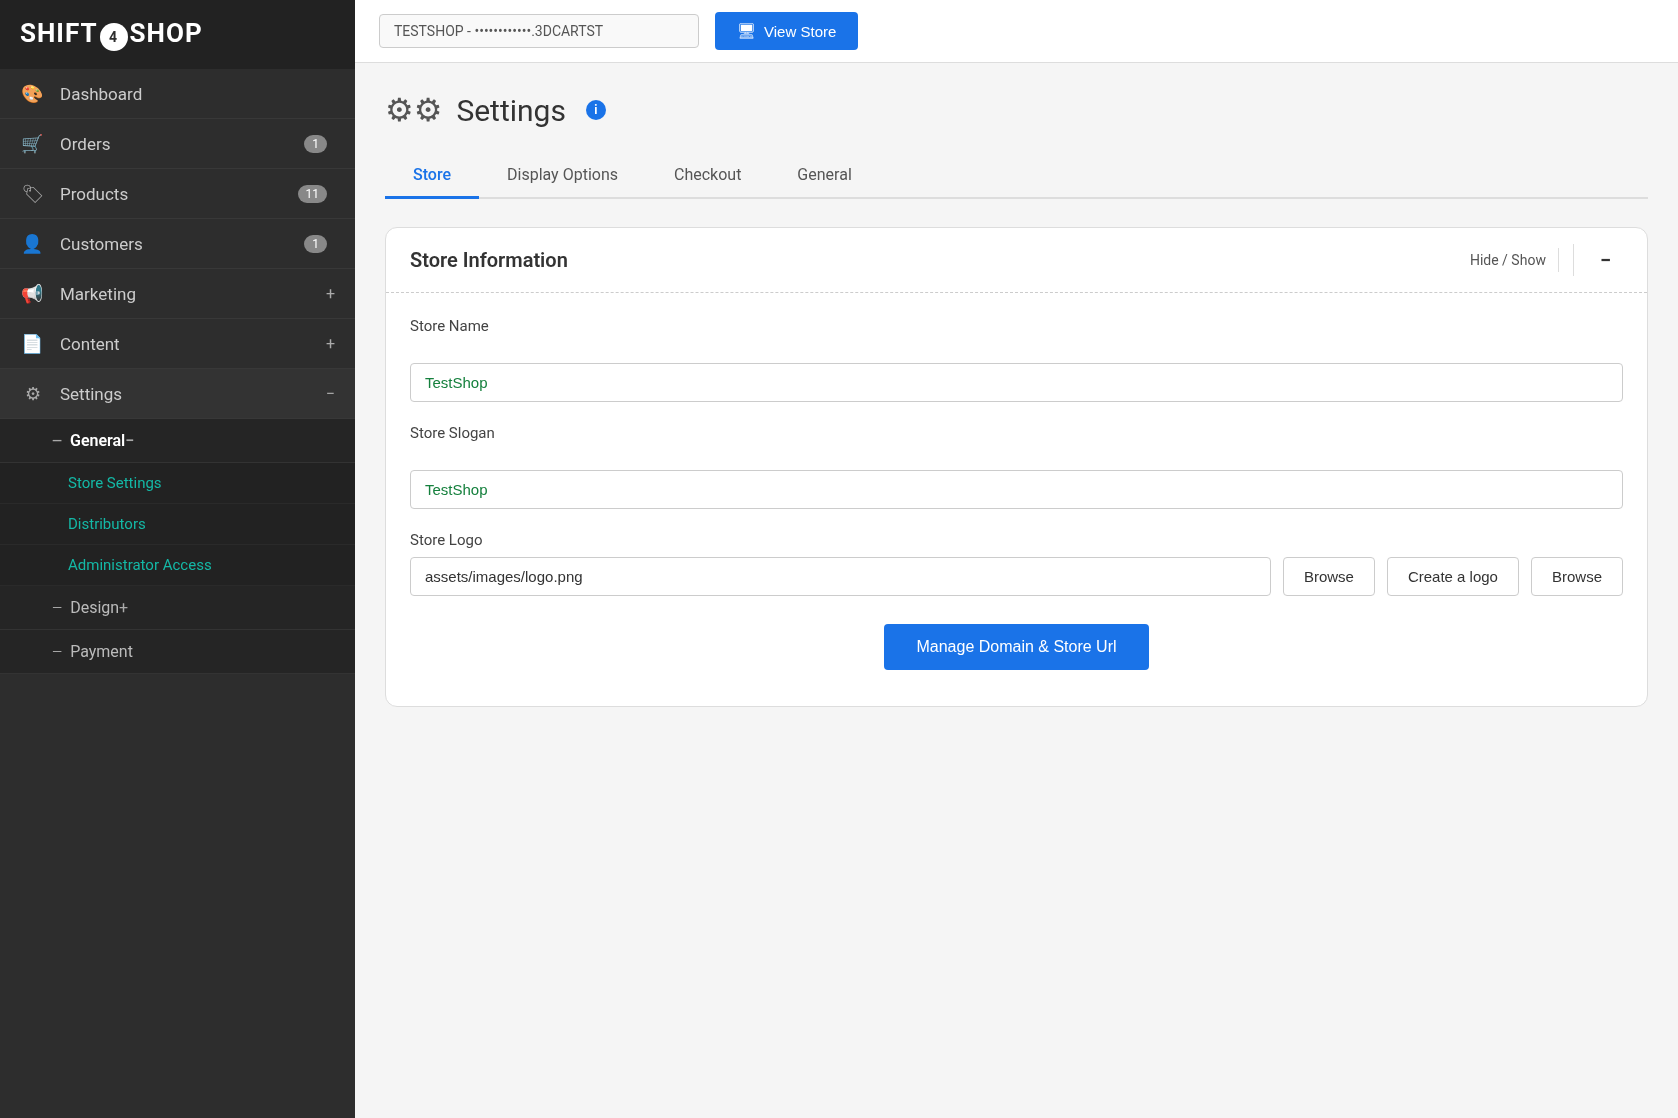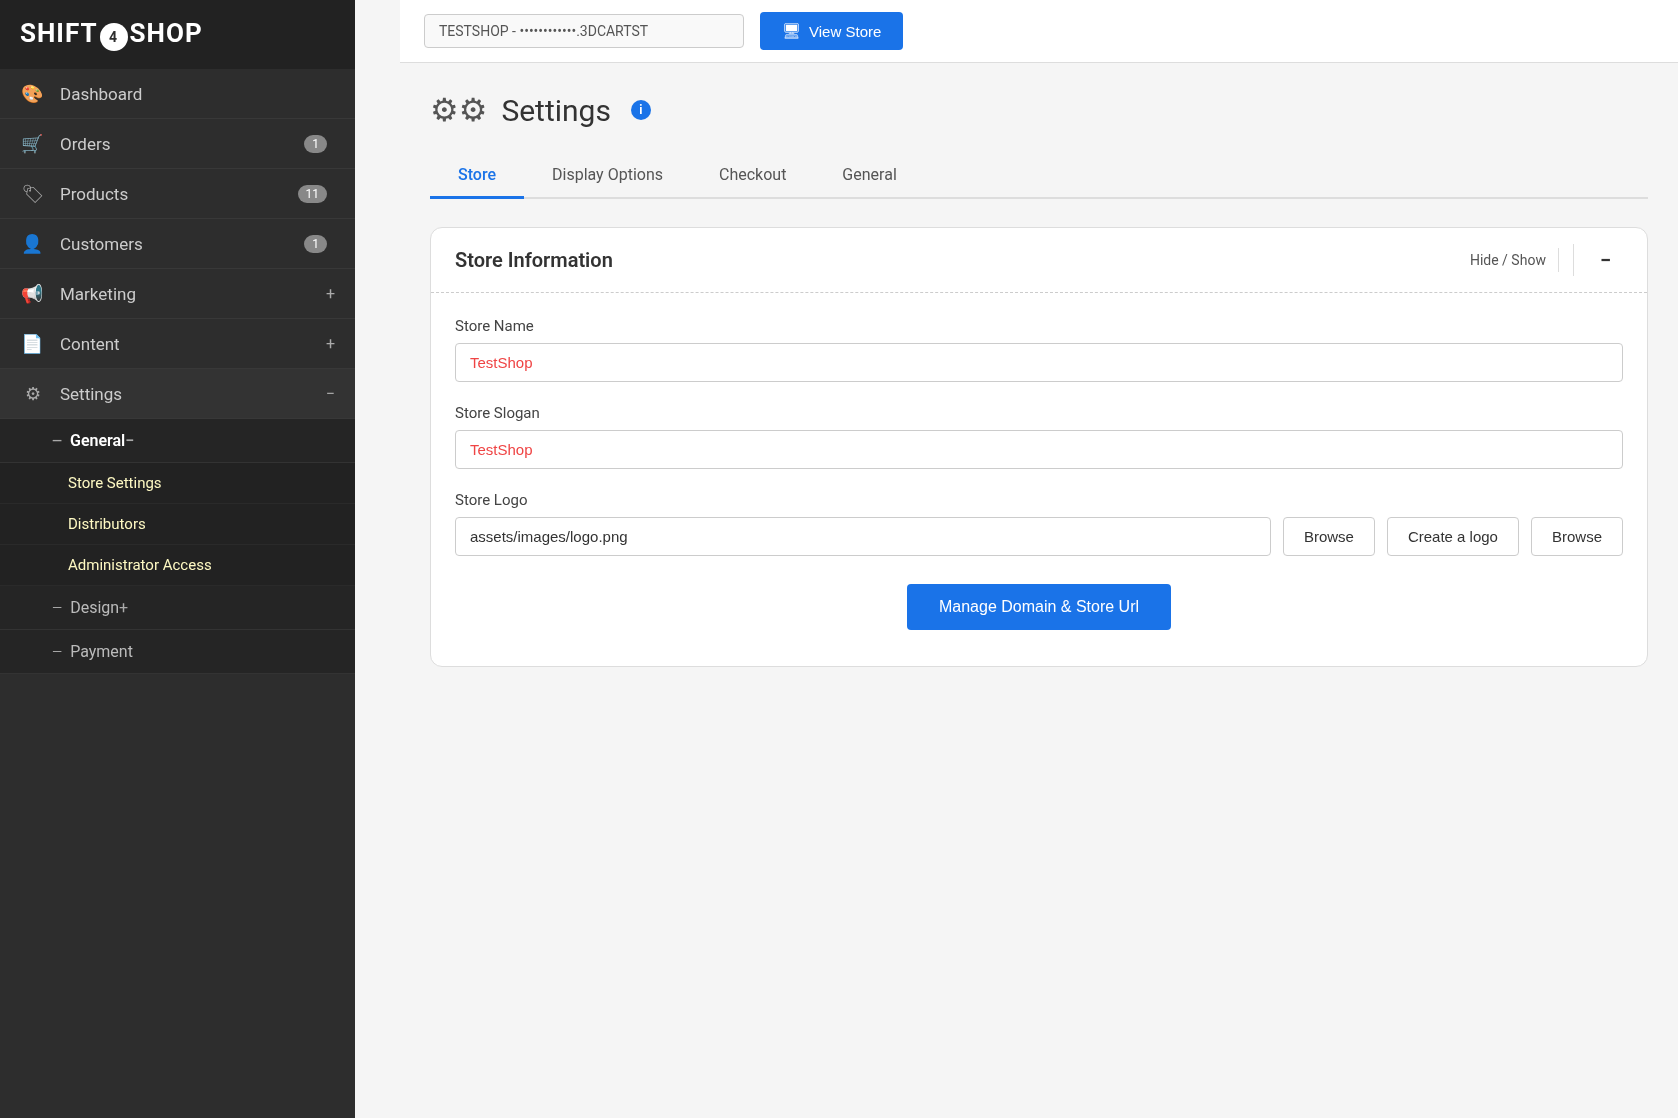--- a/index.html
+++ b/index.html
@@ -89,34 +89,33 @@
     }
     .sub-nav-item.active { color: #fff; font-weight: 600; }
 
     .sub-sub-nav {
       background: #222;
     }
     .sub-sub-nav-item {
       display: flex;
       align-items: center;
       padding: 11px 20px 11px 68px;
-      color: #fef9c3;
+      color: #14b8a6;
       cursor: pointer;
       font-size: 15px;
       border-bottom: 1px solid #2a2a2a;
     }
 
     
     #main {
       flex: 1;
       display: flex;
       flex-direction: column;
       overflow-y: auto;
       background: #f5f5f5;
-      padding-left: 45px;
     }
 
     
     #topbar {
       background: #fff;
       border-bottom: 1px solid #ddd;
       padding: 12px 24px;
       display: flex;
       align-items: center;
       gap: 16px;
@@ -256,23 +255,24 @@
       color: #444;
       margin-bottom: 8px;
       display: block;
     }
     .form-input {
       width: 100%;
       padding: 10px 14px;
       font-size: 15px;
       border: 1px solid #ccc;
       border-radius: 4px;
-      color: #ef4444;
+      color: #15803d;
       background: #fff;
       outline: none;
+      margin-top: 20px;
     }
 
     .logo-row {
       display: flex;
       align-items: center;
       gap: 12px;
     }
     .logo-input {
       flex: 1;
       padding: 10px 14px;

